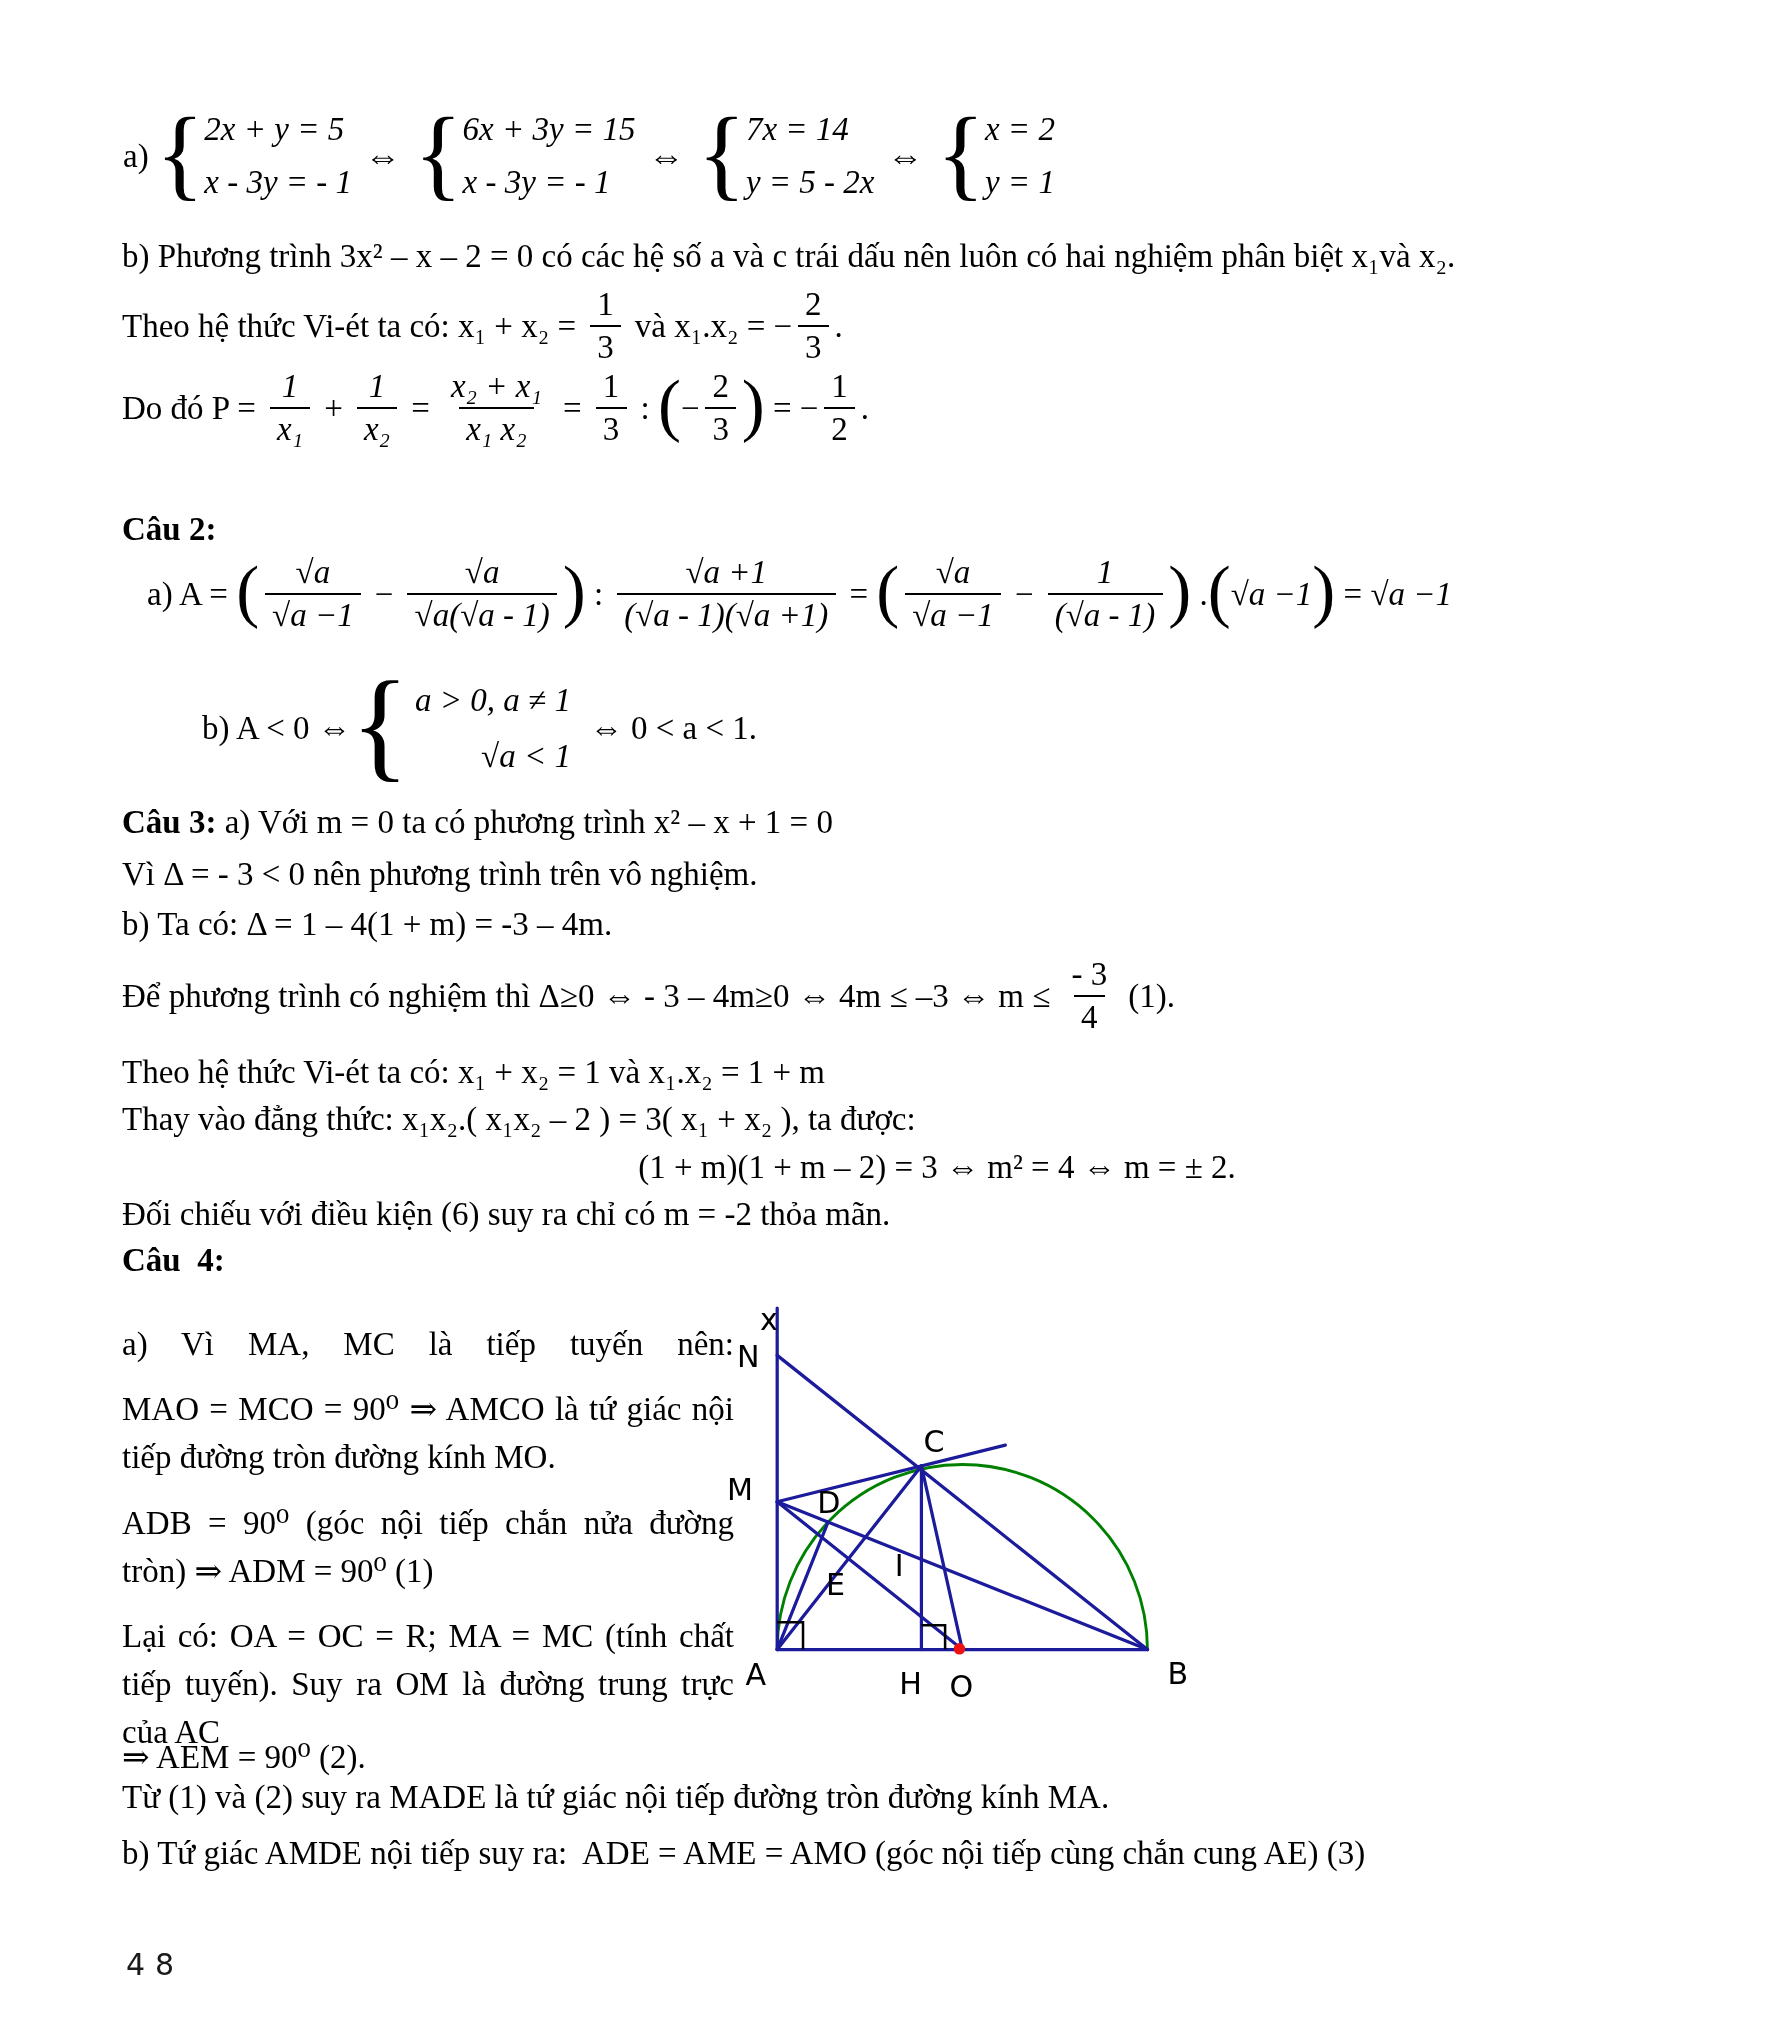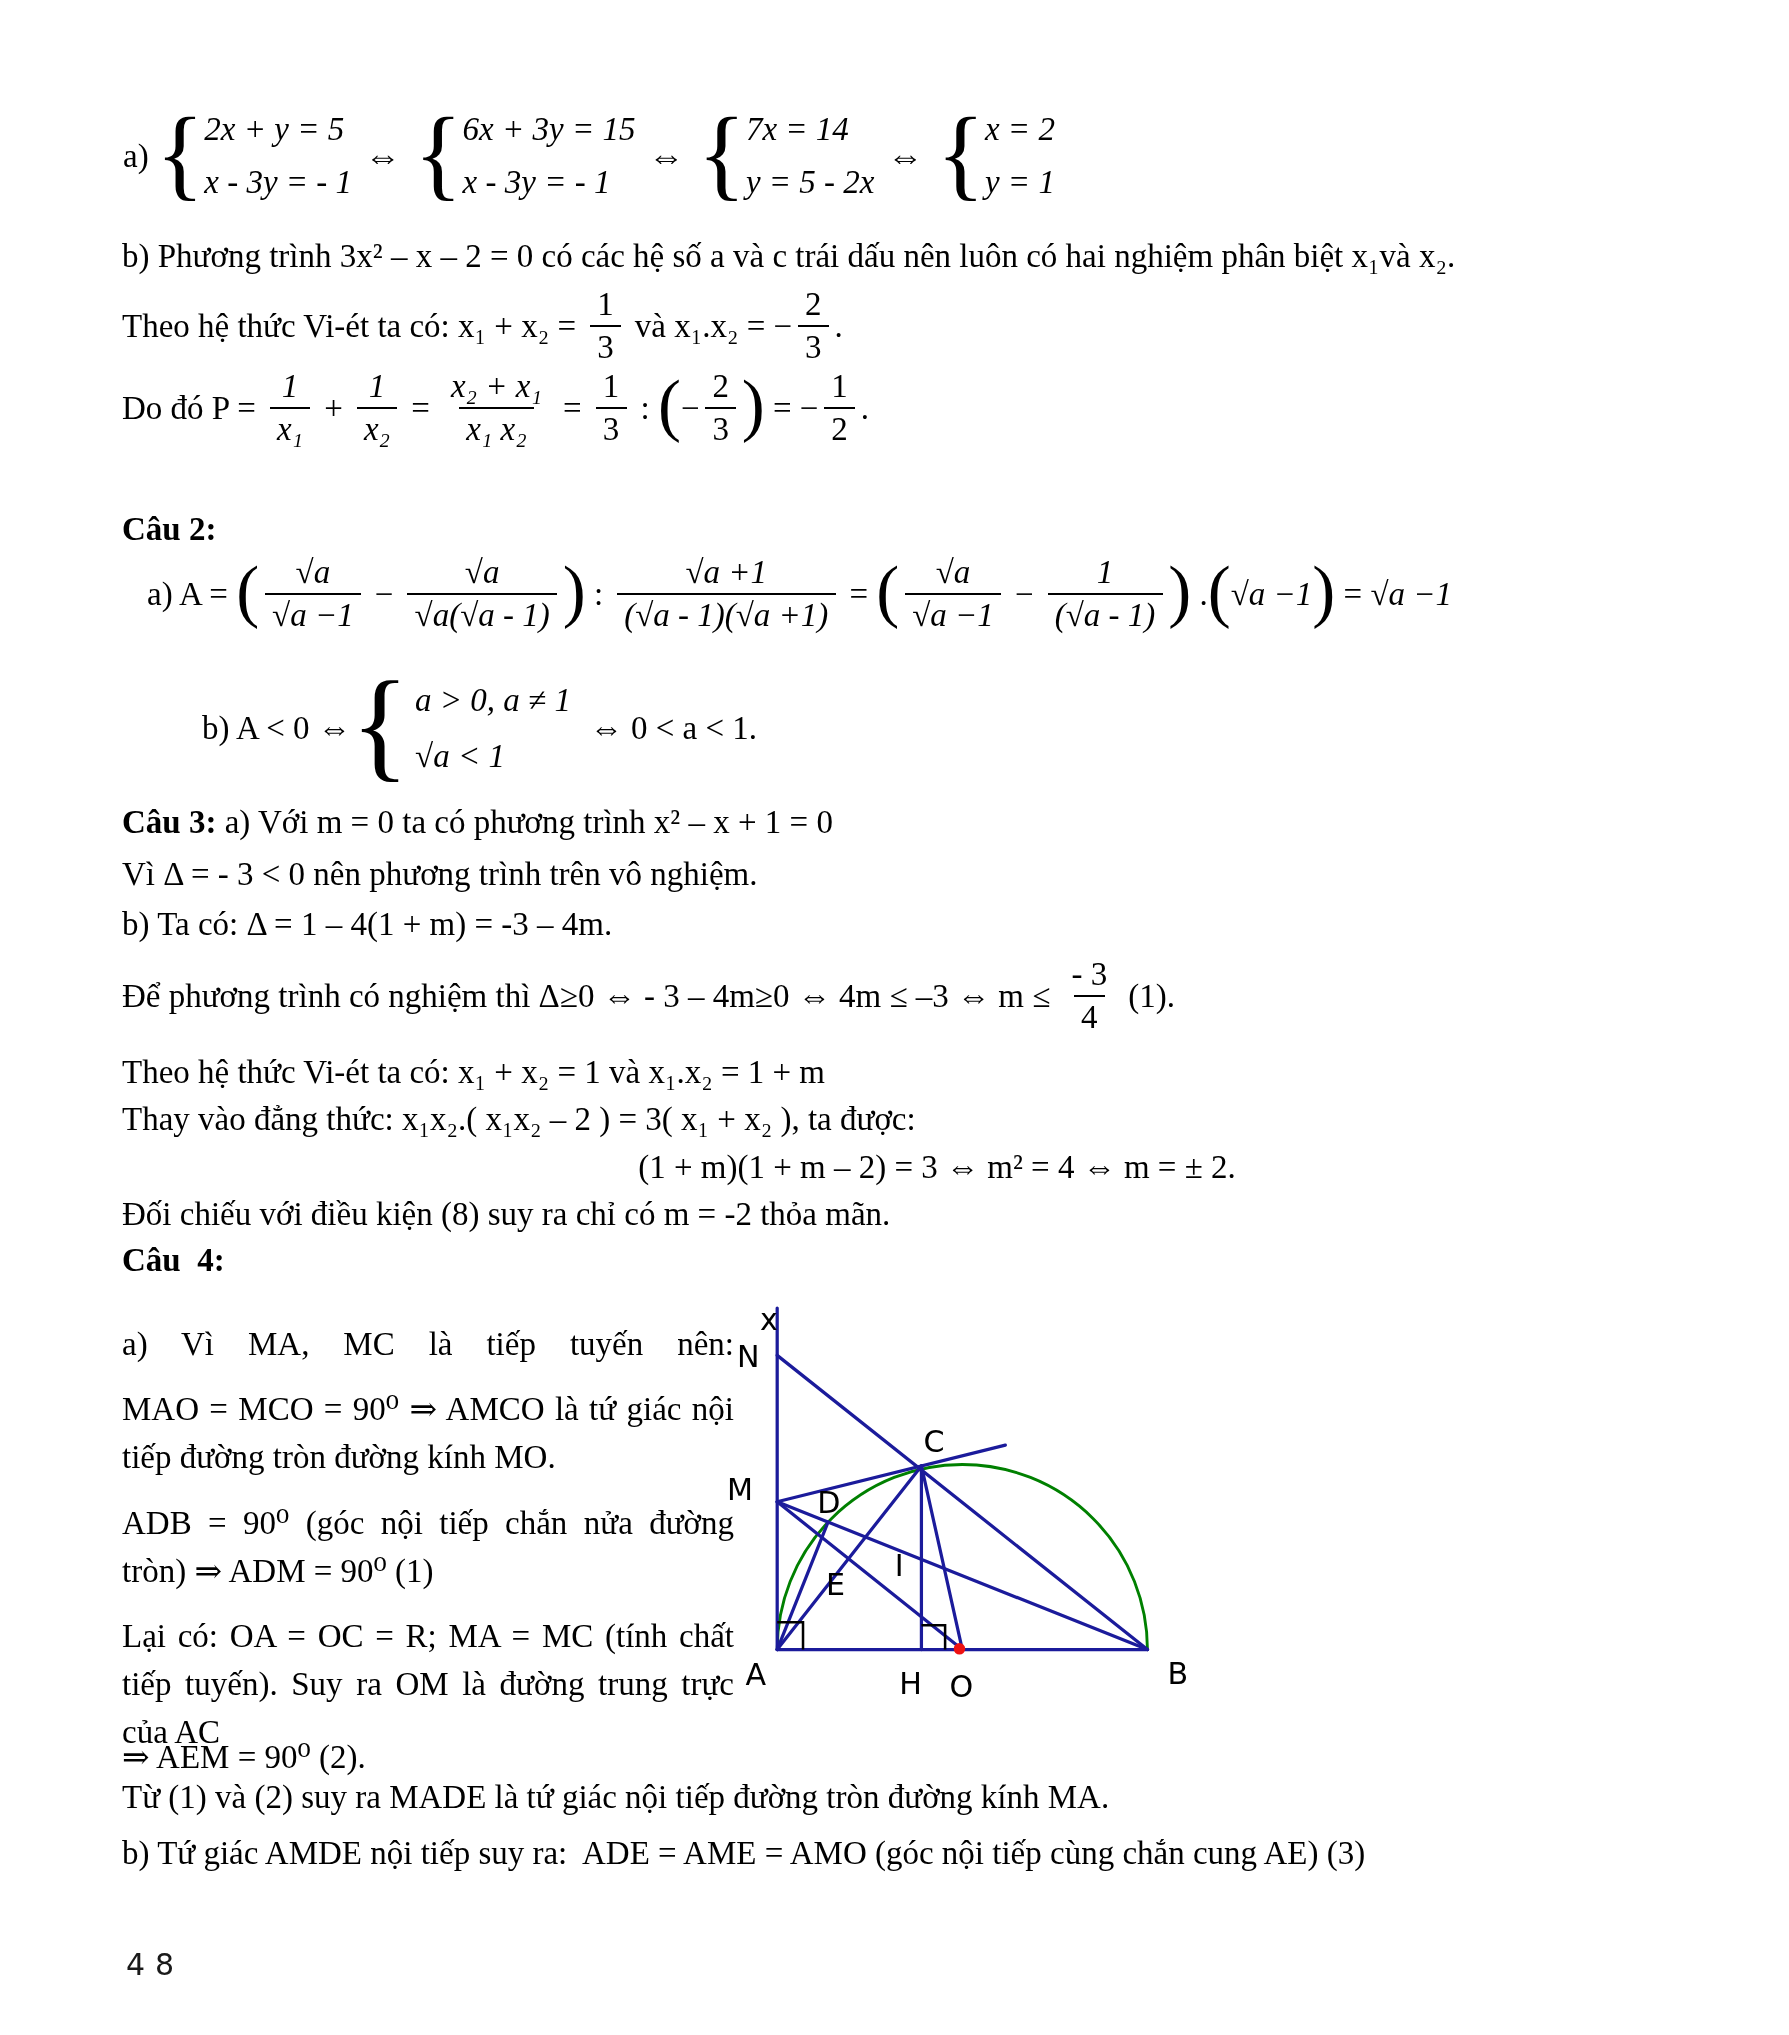--- a/index.html
+++ b/index.html
@@ -29,21 +29,21 @@
   .mathline{display:flex;align-items:center;white-space:pre;}
   .mathline .seg{white-space:pre;}
   .frac{display:inline-flex;flex-direction:column;align-items:center;vertical-align:middle;margin:0 5.7px;line-height:1.12;}
   .frac .num{padding:0 7.2px 2.2px;}
   .frac .den{border-top:2.2px solid #000;padding:2.2px 7.2px 0;}
   .bigp{font-size:69px;font-weight:400;line-height:0.75;transform:translateY(-2.2px);}
 
   
   .brace2{font-size:122px;font-weight:400;line-height:0.75;transform:translateY(-4.3px);}
   .colstack{display:inline-flex;flex-direction:column;gap:16px;font-style:italic;margin:0 18.7px 0 5.7px;}
-  .colstack .eq{white-space:pre;line-height:1.2;}
+  .colstack .eq{white-space:pre;line-height:1.2;text-align:right;}
 
   
   .leftcol{width:612px;text-align:justify;}
   .leftcol p{margin:0 0 17px 0;line-height:1.46;}
   .leftcol p.jlast{text-align-last:justify;}
 
   .pagenum{
     font-family:"DejaVu Sans","Liberation Sans",sans-serif;
     font-size:30px;letter-spacing:10px;color:#1a1a1a;
   }
@@ -99,21 +99,21 @@
     <span class="seg">⇔ 0 &lt; a &lt; 1.</span>
   </div>
 
   <div class="abs" style="left:122px;top:804px;width:1630px;"><span class="b">Câu 3:</span><span class="pre"> a) Với m = 0 ta có phương trình x² – x + 1 = 0</span></div>
   <div class="abs" style="left:122px;top:856px;width:1630px;">Vì Δ = - 3 &lt; 0 nên phương trình trên vô nghiệm.</div>
   <div class="abs" style="left:122px;top:906px;width:1630px;">b) Ta có: Δ = 1 – 4(1 + m) = -3 – 4m.</div>
   <div class="abs mathline" style="left:122px;top:956px;"><span class="seg">Để phương trình có nghiệm thì Δ≥0 ⇔ - 3 – 4m≥0 ⇔ 4m ≤ –3 ⇔ m ≤ </span><span class="frac"><span class="num">- 3</span><span class="den">4</span></span><span class="seg"> (1).</span></div>
   <div class="abs" style="left:122px;top:1054px;width:1630px;">Theo hệ thức Vi-ét ta có: x₁ + x₂ = 1 và x₁.x₂ = 1 + m</div>
   <div class="abs" style="left:122px;top:1101px;width:1630px;">Thay vào đẳng thức: x₁x₂.( x₁x₂ – 2 ) = 3( x₁ + x₂ ), ta được:</div>
   <div class="abs" style="left:122px;top:1149px;width:1630px;text-align:center;">(1 + m)(1 + m – 2) = 3 ⇔ m² = 4 ⇔ m = ± 2.</div>
-  <div class="abs" style="left:122px;top:1196px;width:1630px;">Đối chiếu với điều kiện (8) suy ra chỉ có m = -2 thỏa mãn.</div>
+  <div class="abs" style="left:122px;top:1196px;width:1630px;">Đối chiếu với điều kiện (6) suy ra chỉ có m = -2 thỏa mãn.</div>
 
   <div class="abs b pre" style="left:122px;top:1242px;">Câu  4:</div>
 
   <div class="abs leftcol" style="left:122px;top:1320px;">
     <p class="jlast">a) Vì MA, MC là tiếp tuyến nên:</p>
     <p>MAO = MCO = 90⁰ ⇒ AMCO là tứ giác nội tiếp đường tròn đường kính MO.</p>
     <p>ADB = 90⁰ (góc nội tiếp chắn nửa đường tròn) ⇒ ADM = 90⁰ (1)</p>
     <p>Lại có: OA = OC = R; MA = MC (tính chất tiếp tuyến). Suy ra OM là đường trung trực của AC</p>
   </div>
 

